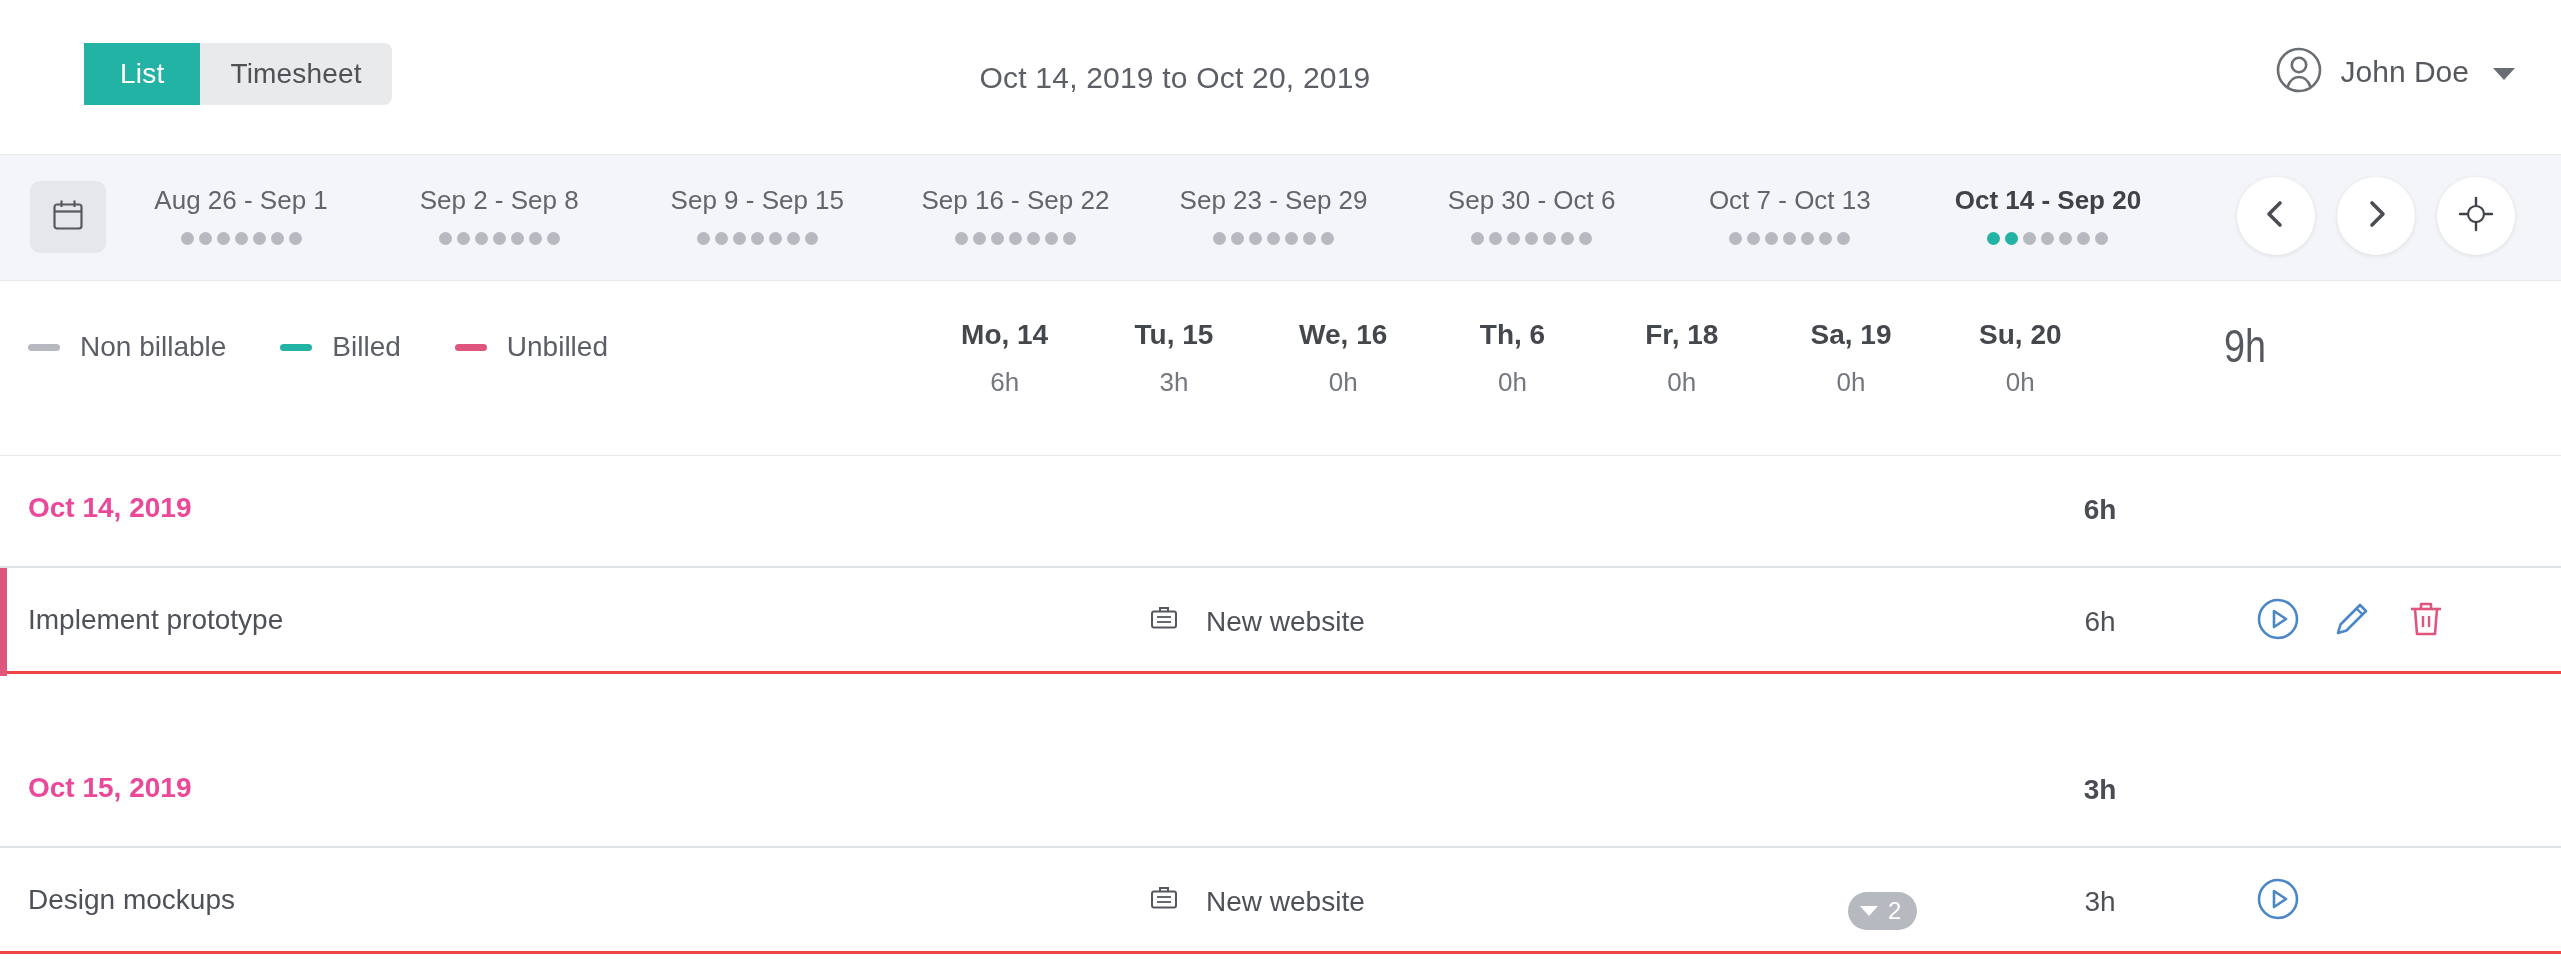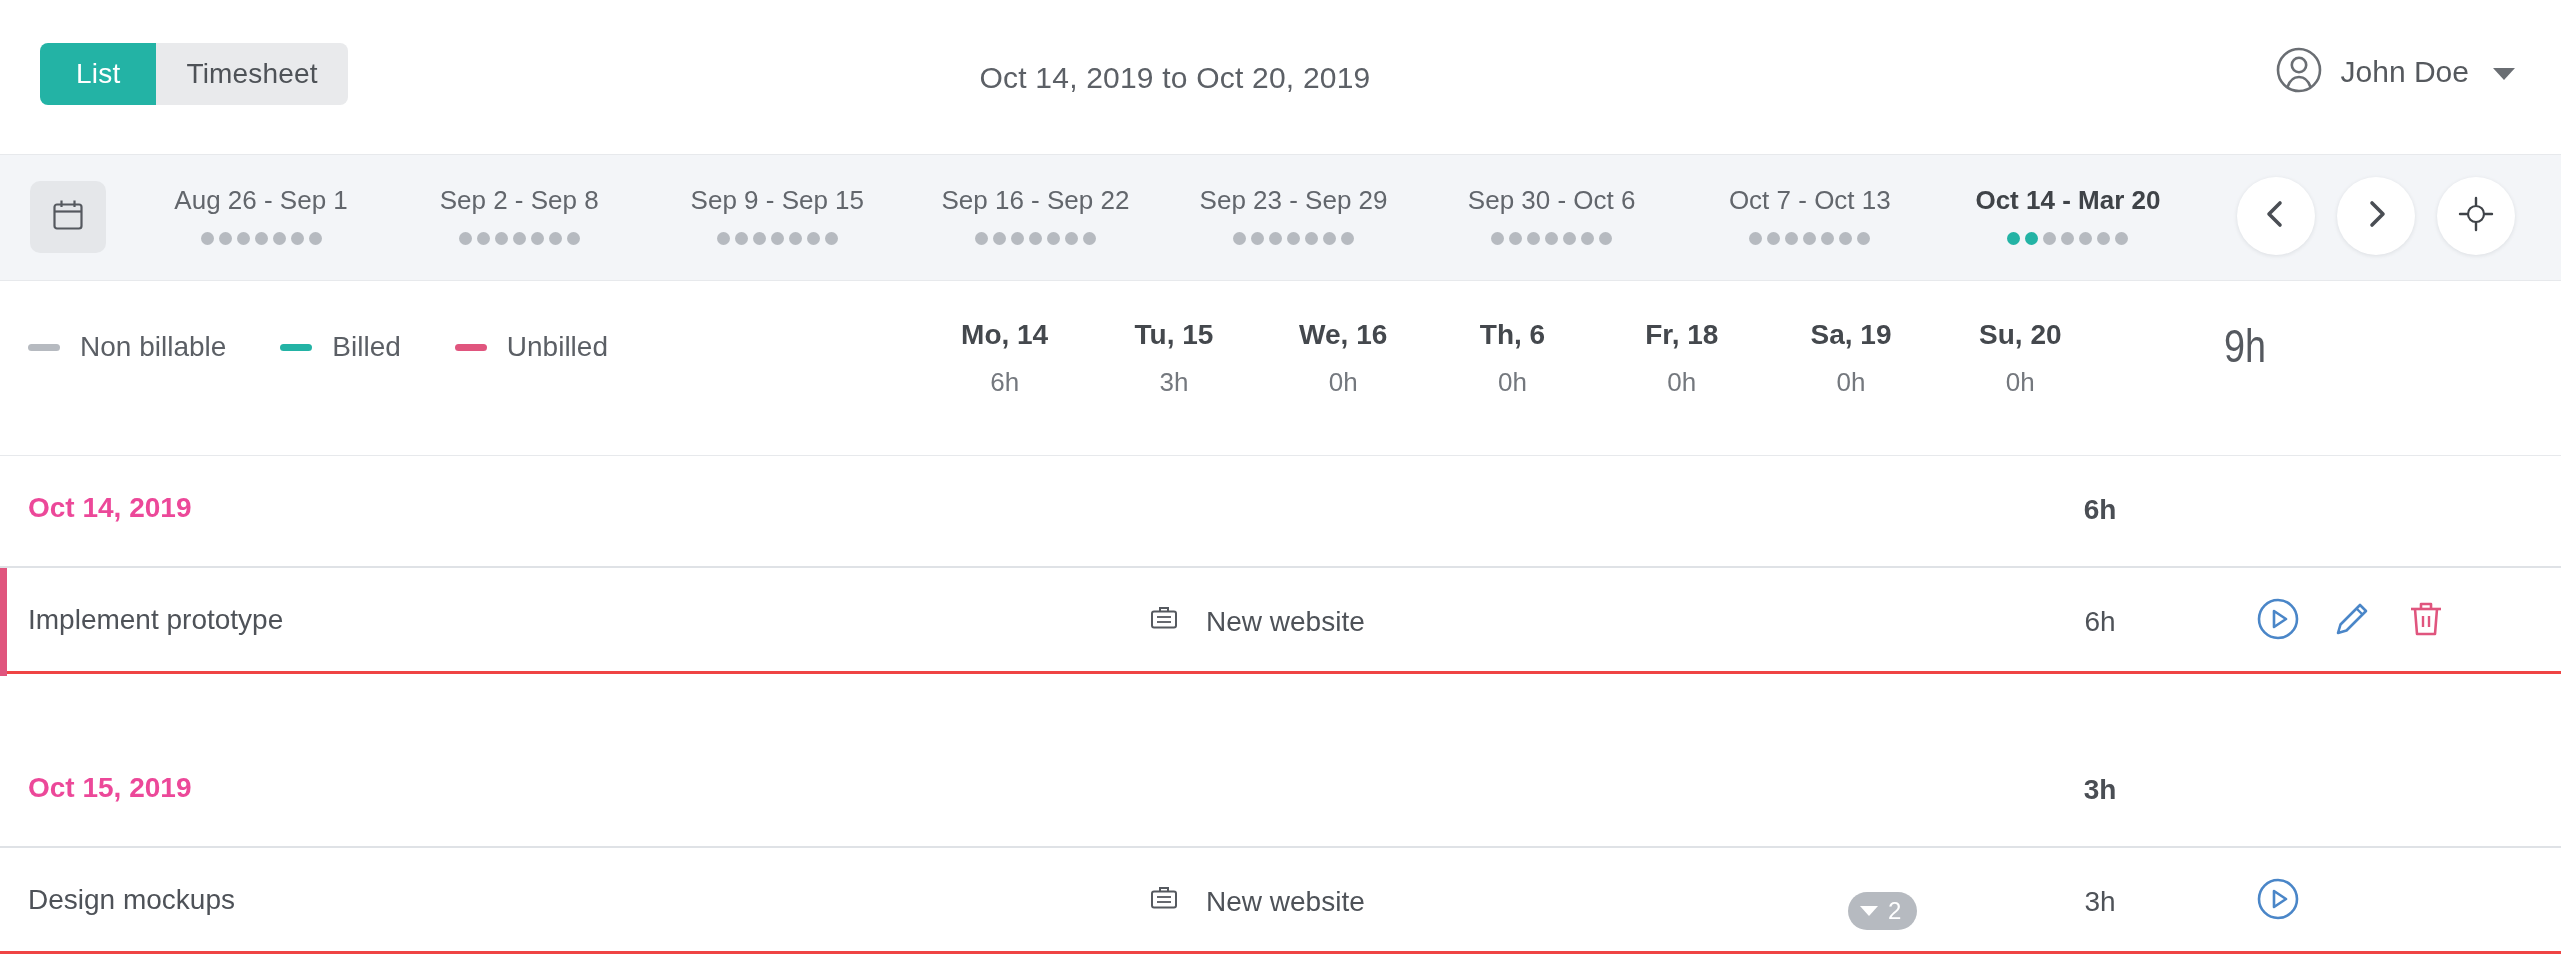--- a/index.html
+++ b/index.html
@@ -19,21 +19,21 @@
   .viewtoggle {
     position: absolute; left: 40px; top: 43px;
     display: flex; border-radius: 8px; overflow: hidden;
     height: 62px;
   }
   .viewtoggle .seg {
     display: flex; align-items: center; justify-content: center;
     font-size: 28px; letter-spacing: .2px;
     cursor: pointer; user-select: none;
   }
-  .viewtoggle .seg.active { background: #23b3a5; color: #ffffff; padding: 12px 36px; }
+  .viewtoggle .seg.active { background: #23b3a5; color: #ffffff; padding: 12px 36px; margin-left: 44px; }
   .viewtoggle .seg.inactive { background: #e9eaec; color: #4e5257; padding: 0 30px; }
 
   .rangetitle {
     position: absolute; left: 0; top: 0; width: 2350px; height: 155px;
     display: flex; align-items: center; justify-content: center;
     font-size: 30px; color: #5c6066; letter-spacing: .2px;
     pointer-events: none;
   }
 
   .userblock {
@@ -51,21 +51,21 @@
   .weekstrip {
     position: absolute; left: 0; top: 155px; width: 2561px; height: 126px;
     background: #f3f5f8; border-bottom: 1px solid #e7e9ec;
   }
   .calbtn {
     position: absolute; left: 30px; top: 26px;
     width: 76px; height: 72px; border-radius: 10px; background: #e5e7ea;
     display: flex; align-items: center; justify-content: center; cursor: pointer;
   }
   .weeks {
-    position: absolute; left: 132px; top: 0; width: 2065px; height: 126px;
+    position: absolute; left: 112px; top: 0; width: 2065px; height: 126px;
     display: flex; align-items: flex-start;
   }
   .week {
     flex: 1 1 0; height: 126px; padding-top: 30px;
     display: flex; flex-direction: column; align-items: center; cursor: pointer;
     position: relative;
   }
   .week .wlabel { font-size: 26px; color: #62666c; white-space: nowrap; }
   .week.active .wlabel { color: #3f4348; font-weight: bold; }
   .dots { display: flex; gap: 5px; margin-top: 16px; }
@@ -286,21 +286,21 @@
             <span class="dot"></span>
             <span class="dot"></span>
             <span class="dot"></span>
             <span class="dot"></span>
             <span class="dot"></span>
             <span class="dot"></span>
             <span class="dot"></span>
           </div>
         </div>
         <div class="week active">
-          <div class="wlabel">Oct 14 - Mar 20</div>
+          <div class="wlabel">Oct 14 - Sep 20</div>
           <div class="dots">
             <span class="dot on"></span>
             <span class="dot on"></span>
             <span class="dot"></span>
             <span class="dot"></span>
             <span class="dot"></span>
             <span class="dot"></span>
             <span class="dot"></span>
           </div>
           <span class="pointer"></span>

